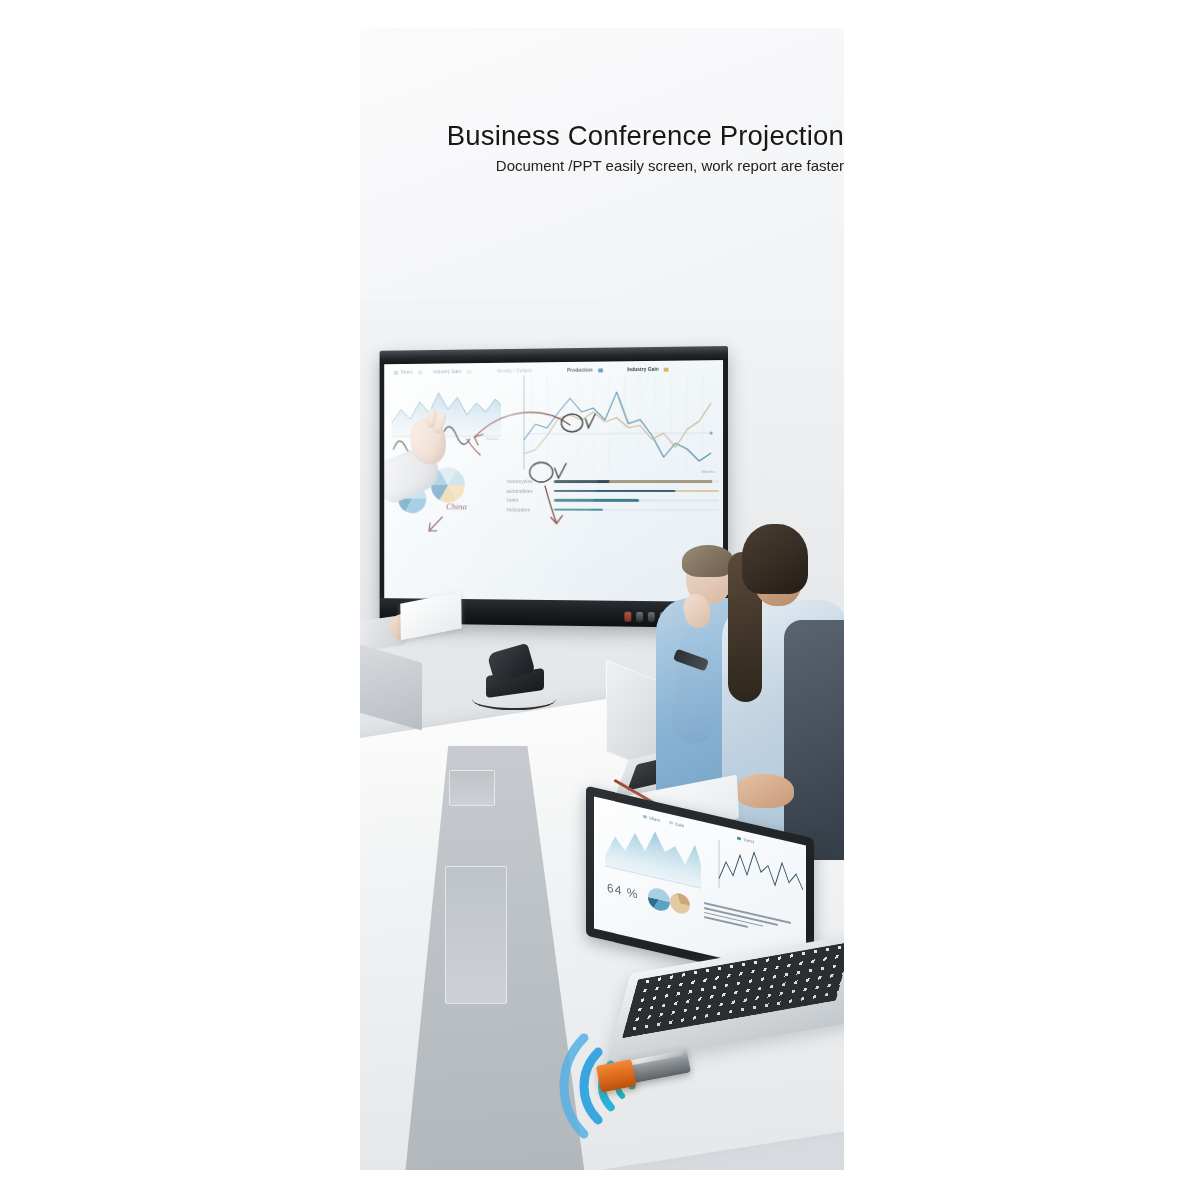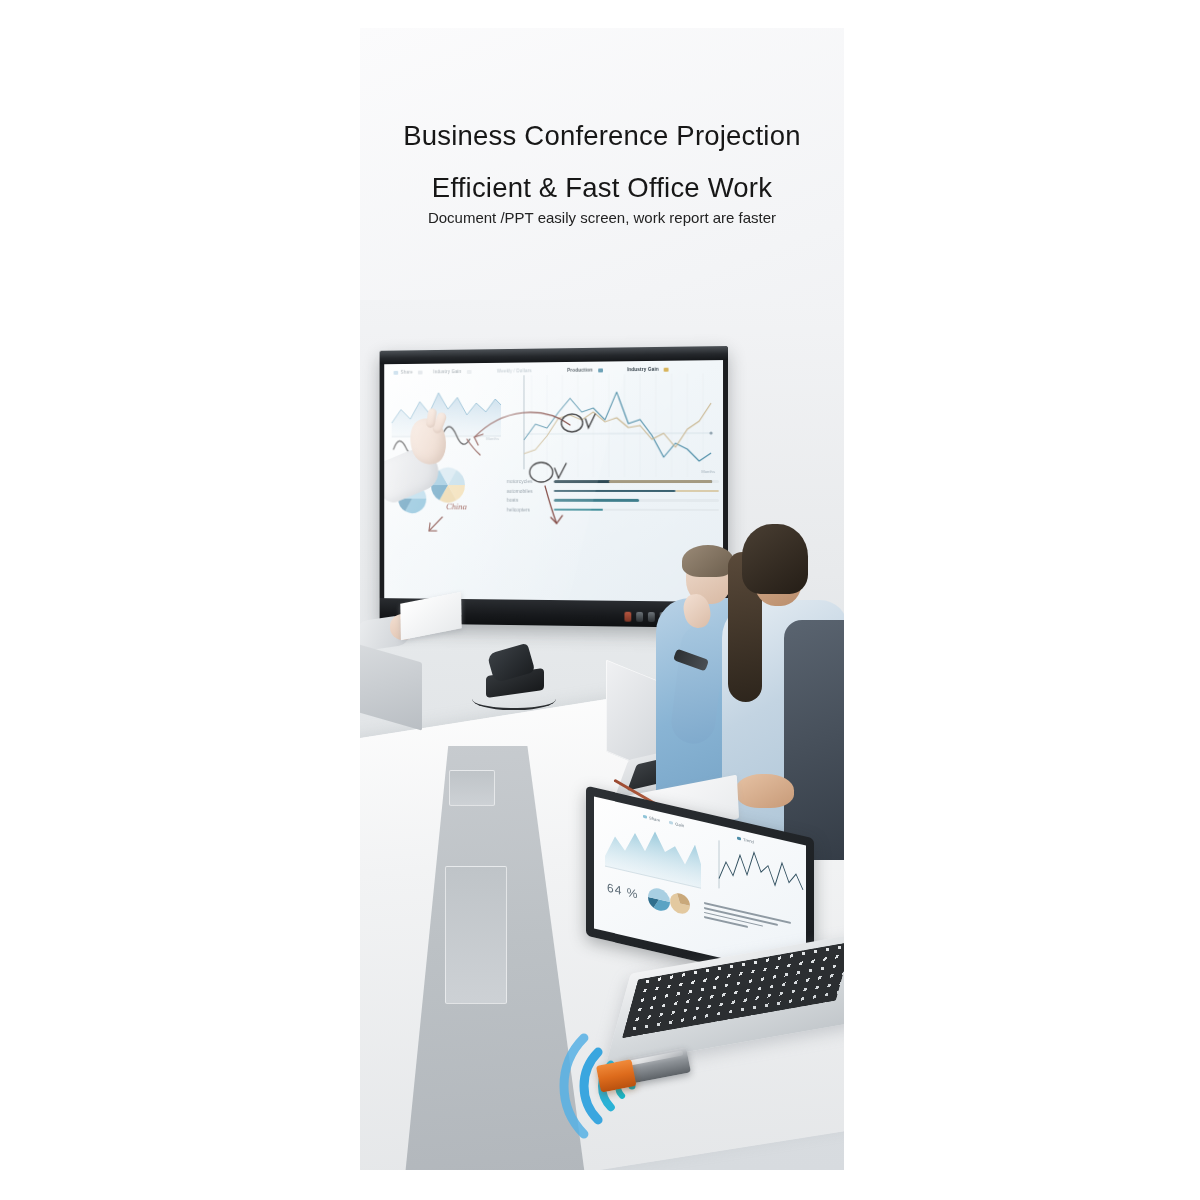--- a/index.html
+++ b/index.html
@@ -8,21 +8,21 @@
   #stage{position:relative;width:1200px;height:1200px;background:#ffffff;}
 
   
   #panel{
     position:absolute;left:360px;top:28px;width:484px;height:1142px;
     background:linear-gradient(160deg,#fbfbfc 0%,#f3f4f6 28%,#e9ebee 60%,#dfe2e6 100%);
     overflow:hidden;
   }
 
   
-  .hdr{position:absolute;left:0;top:0;width:484px;text-align:center;}
+  .hdr{position:absolute;left:0;top:0;width:484px;text-align:right;}
   .h-line{
     color:#171717;font-weight:400;letter-spacing:.2px;
     font-family:"Liberation Sans",sans-serif;
   }
   .h1{font-size:27.5px;margin-top:92px;}
   .h2{font-size:27.5px;margin-top:20px;}
   .sub{font-size:15px;color:#222;margin-top:34px;line-height:1.62;}
 
   
   #scene{position:absolute;left:0;top:272px;width:484px;height:870px;overflow:hidden;
@@ -221,21 +221,20 @@
 </style>
 </head>
 <body>
 
 <div id="stage">
 
   <div id="panel">
 
     <div class="hdr">
       <div class="h-line h1">Business Conference Projection</div>
-      <div class="h-line h2">Efficient &amp; Fast Office Work</div>
       <div class="sub" style="margin-top:2px">Document /PPT easily screen, work report are faster</div>
     </div>
 
     <div id="scene">
 
       <div class="wall"></div>
       <div class="floorwall"></div>
 
       <div class="tv">
         <div class="tv-bezel-top"></div>

